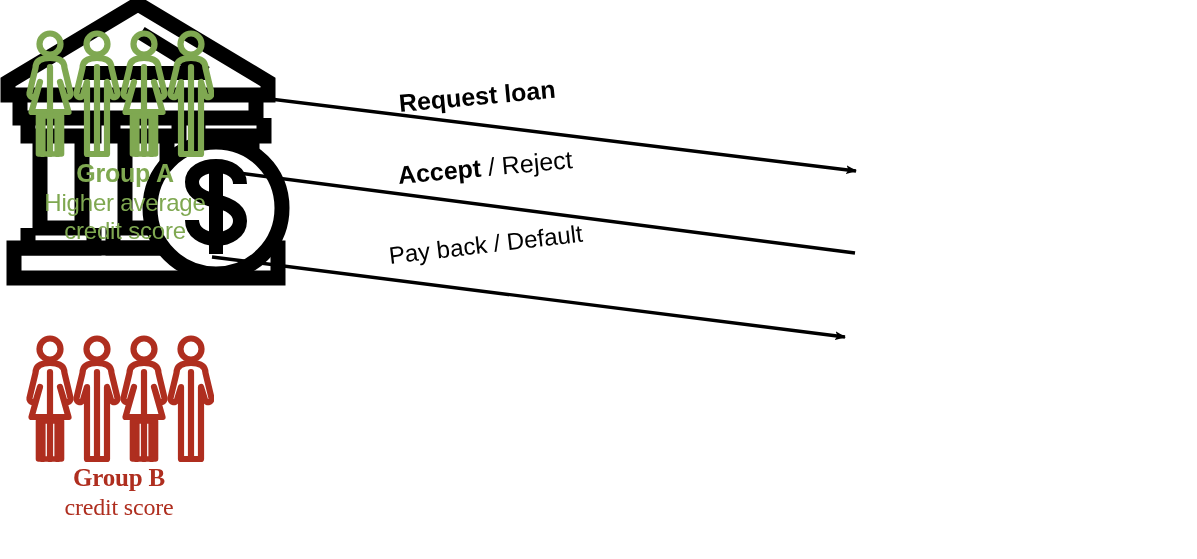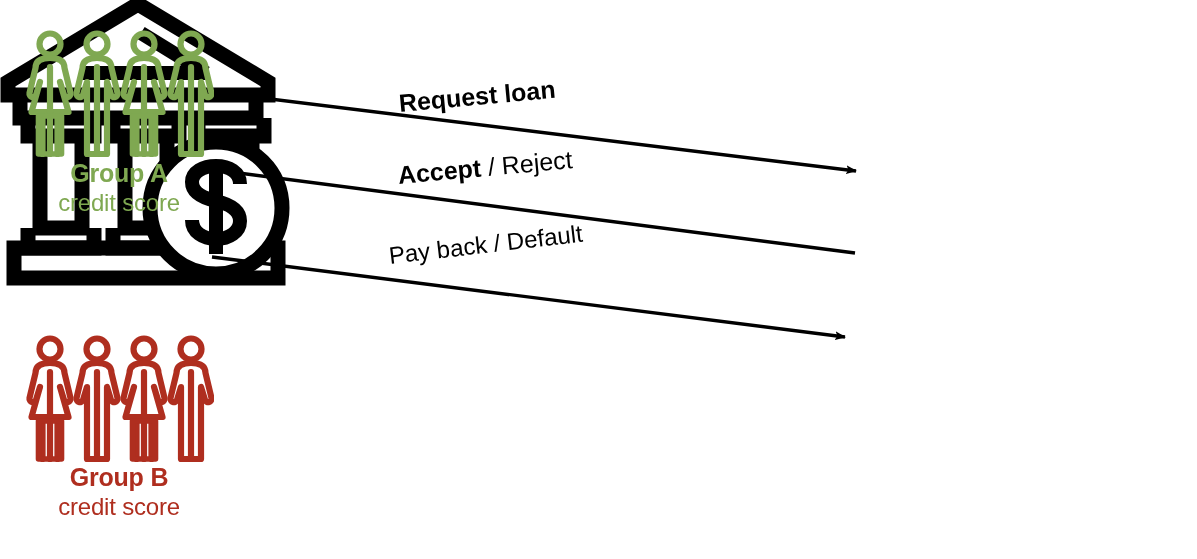--- a/index.html
+++ b/index.html
@@ -114,23 +114,24 @@
       <path d="M108.5 86 L131.5 86 L131.5 124 L108.5 124 Z" stroke-width="5.6"></path>
 
       <circle cx="167" cy="14" r="10.5"></circle>
       <path d="M152.5 38 C152.5 31 158 28 167 28 C176 28 181.5 31 181.5 38
                L187.5 63 C188.2 67 182.5 69 181 65 L177 52 L177 124
                L157 124 L157 52 L153 65 C151.5 69 145.8 67 146.5 63 Z"></path>
       <path d="M167 37 L167 124"></path>
     </g>
   </svg>
 
-  <div id="group-a-text" class="group-text" style="color: rgb(127, 168, 81);">
+  <div id="group-a-text" class="group-text" style="color: rgb(127, 168, 81); padding-left: 6px;">
     <div class="group-title">Group A</div>
     <div class="group-sub">
+      <span>Higher average</span>
       <span>credit score</span>
     </div>
   </div>
 
   
   <svg id="group-b-icon" class="grp-icon" width="190" height="132" viewBox="0 0 190 132" xmlns="http://www.w3.org/2000/svg">
     <g fill="none" stroke="#AF2E1F" stroke-width="6.2" stroke-linecap="round" stroke-linejoin="round">
       <circle cx="26" cy="14" r="10.5"></circle>
       <path d="M11.5 38 C11.5 31 17 28 26 28 C35 28 40.5 31 40.5 38
                L46.5 63 C47.2 67 41.5 69 40 65 L36 52
@@ -151,21 +152,21 @@
       <path d="M112.5 86 L112.5 124 M120 86 L120 124 M127.5 86 L127.5 124"></path>
       <path d="M108.5 86 L131.5 86 L131.5 124 L108.5 124 Z" stroke-width="5.6"></path>
       <circle cx="167" cy="14" r="10.5"></circle>
       <path d="M152.5 38 C152.5 31 158 28 167 28 C176 28 181.5 31 181.5 38
                L187.5 63 C188.2 67 182.5 69 181 65 L177 52 L177 124
                L157 124 L157 52 L153 65 C151.5 69 145.8 67 146.5 63 Z"></path>
       <path d="M167 37 L167 124"></path>
     </g>
   </svg>
 
-  <div id="group-b-text" class="group-text" style="color: rgb(175, 46, 31);">
+  <div id="group-b-text" class="group-text" style="color: rgb(175, 46, 31); font-family: Liberation Serif, serif;">
     <div class="group-title">Group B</div>
     <div class="group-sub">
       <span>credit score</span>
     </div>
   </div>
 
   
   <svg id="bank-icon" width="292" height="288" viewBox="0 0 292 288" xmlns="http://www.w3.org/2000/svg">
     <g fill="none" stroke="#000000" stroke-width="15" stroke-linejoin="miter" stroke-linecap="butt">
 

